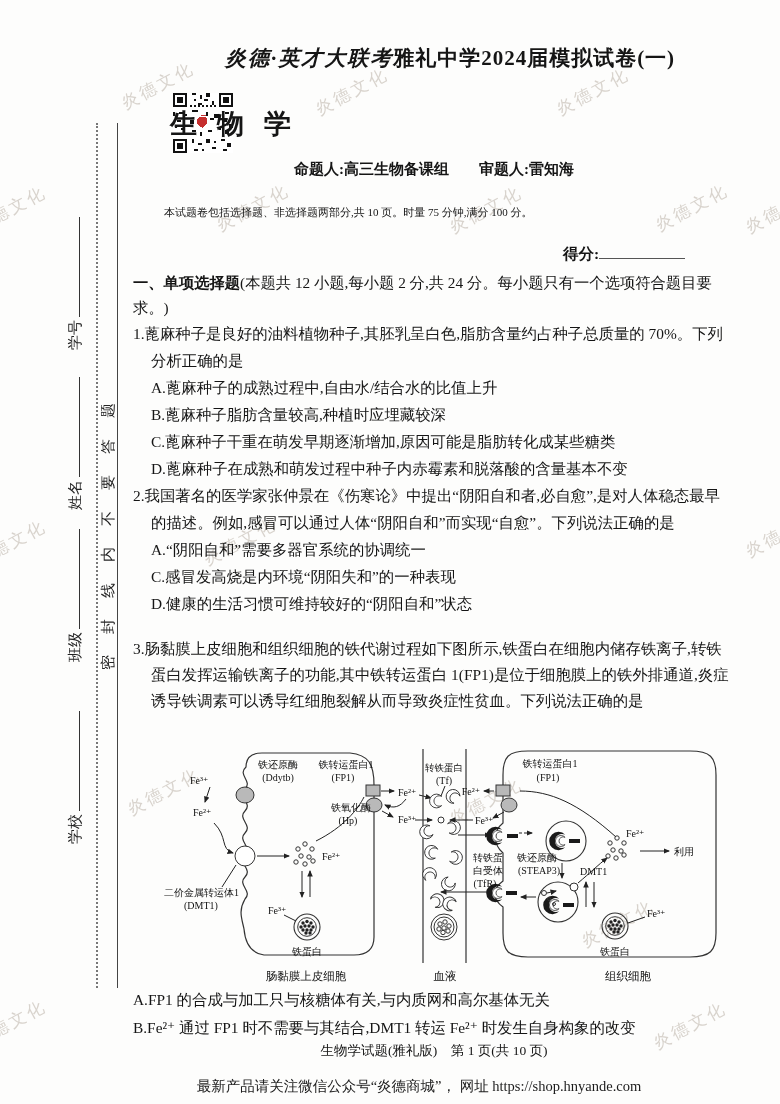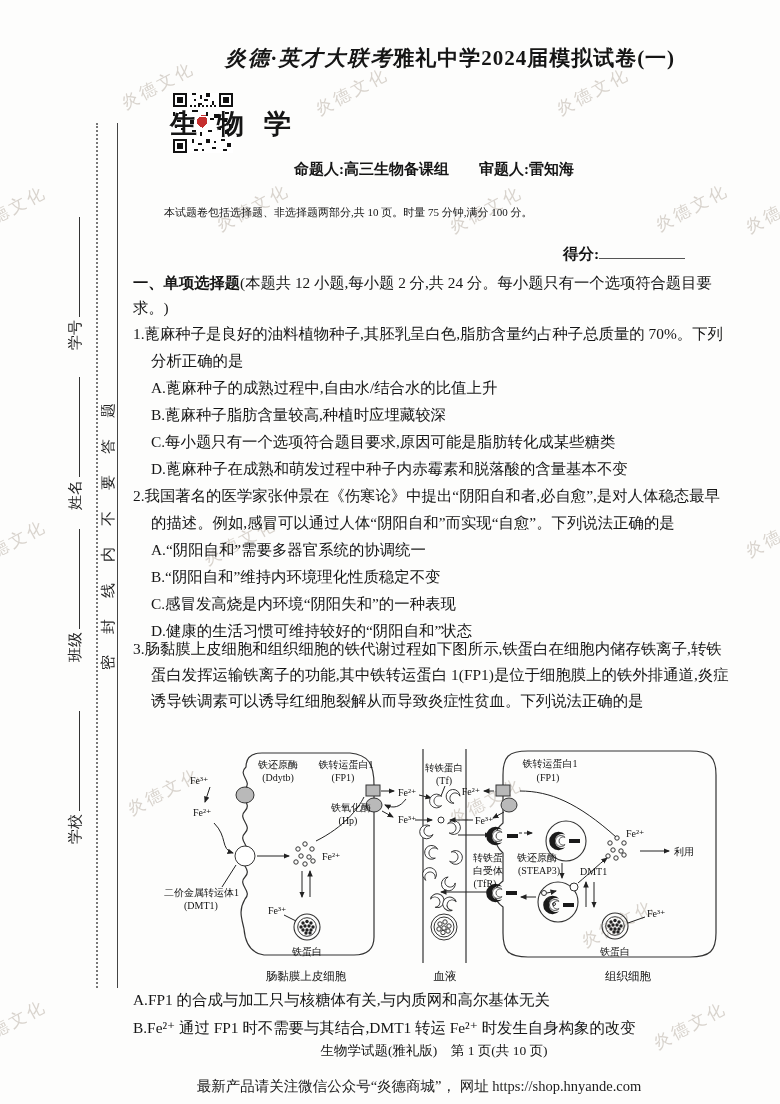--- a/index.html
+++ b/index.html
@@ -164,30 +164,29 @@
   <div class="section">
     <span class="st">一、单项选择题</span><span>(本题共 12 小题,每小题 2 分,共 24 分。每小题只有一个选项符合题目要求。)</span>
   </div>
 
   <div class="q" id="q1" style="top:320px;">
     <div class="stem">
       <span>1.</span><span>蓖麻种子是良好的油料植物种子,其胚乳呈白色,脂肪含量约占种子总质量的 70%。下列分析正确的是</span>
     </div>
     <div class="opt">A.蓖麻种子的成熟过程中,自由水/结合水的比值上升</div>
     <div class="opt">B.蓖麻种子脂肪含量较高,种植时应埋藏较深</div>
-    <div class="opt">C.每小题只有一个选项符合题目要求,原因可能是脂肪转化成某些糖类</div>
+    <div class="opt">C.蓖麻种子干重在萌发早期逐渐增加,原因可能是脂肪转化成某些糖类</div>
     <div class="opt">D.蓖麻种子在成熟和萌发过程中种子内赤霉素和脱落酸的含量基本不变</div>
   </div>
 
   <div class="q" id="q2" style="top:482px;">
     <div class="stem">
       <span>2.</span><span>我国著名的医学家张仲景在《伤寒论》中提出“阴阳自和者,必自愈”,是对人体稳态最早的描述。例如,感冒可以通过人体“阴阳自和”而实现“自愈”。下列说法正确的是</span>
     </div>
     <div class="opt">A.“阴阳自和”需要多器官系统的协调统一</div>
-    <div class="opt">B.“阴阳自和”维持内环境理化性质稳定不变</div>
     <div class="opt">C.感冒发高烧是内环境“阴阳失和”的一种表现</div>
     <div class="opt">D.健康的生活习惯可维持较好的“阴阳自和”状态</div>
   </div>
 
   <div class="q" id="q3" style="top:636px;">
     <div class="stem">
       <span>3.</span><span>肠黏膜上皮细胞和组织细胞的铁代谢过程如下图所示,铁蛋白在细胞内储存铁离子,转铁蛋白发挥运输铁离子的功能,其中铁转运蛋白 1(FP1)是位于细胞膜上的铁外排通道,炎症诱导铁调素可以诱导红细胞裂解从而导致炎症性贫血。下列说法正确的是</span>
     </div>
   </div>
 

